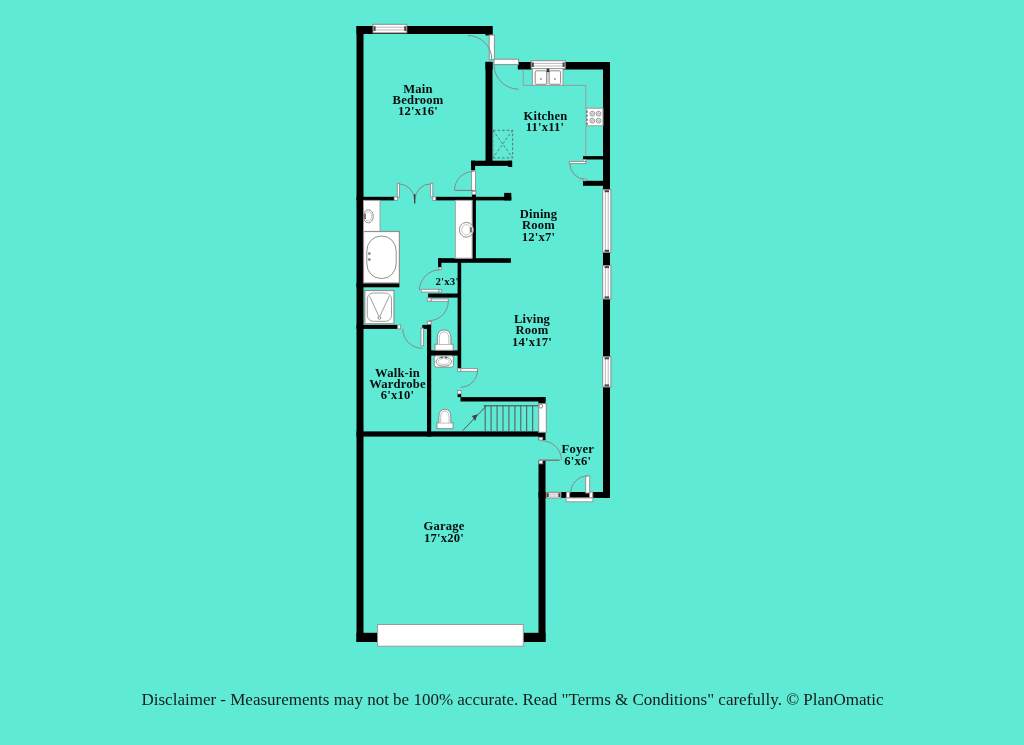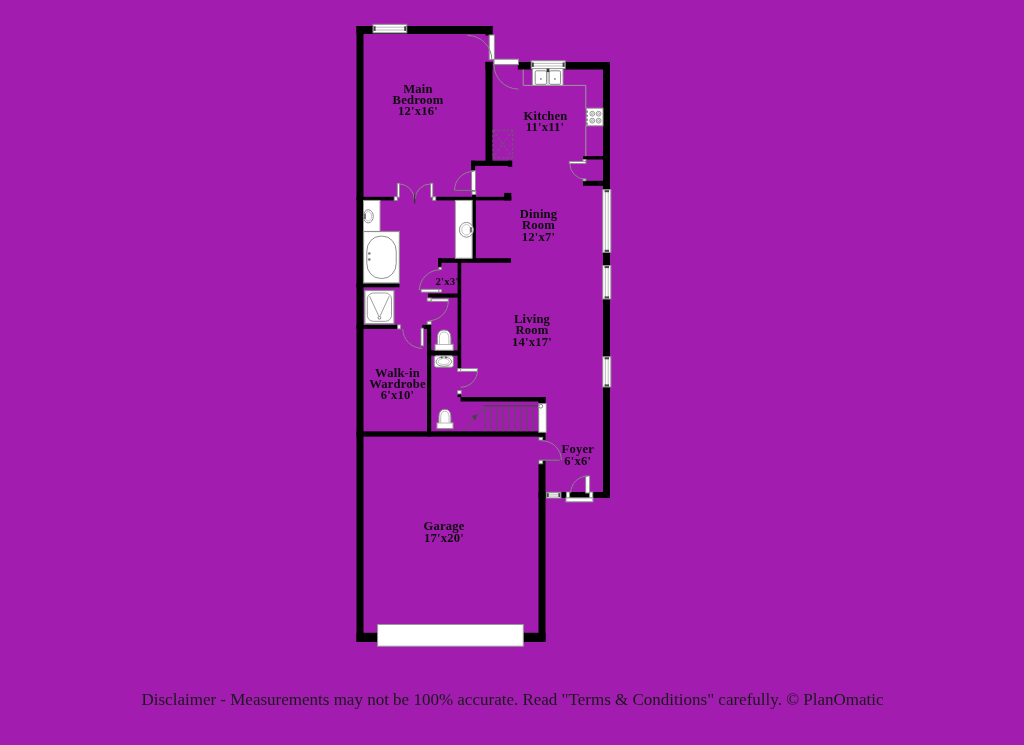--- a/index.html
+++ b/index.html
@@ -1,16 +1,16 @@
 <!DOCTYPE html>
 <html><head>
 <meta charset="utf-8">
 <style>
   html,body{margin:0;padding:0;background:#ffffff;}
-  .page{position:relative;width:1024px;height:745px;background:#a21caf;overflow:hidden;transform:translateZ(0);}
+  .page{position:relative;width:1024px;height:745px;background:#5eead4;overflow:hidden;transform:translateZ(0);}
   svg{position:absolute;left:0;top:0;transform:translateZ(0);}
   text{font-family:"Liberation Serif",serif;font-weight:bold;fill:#0c0c0c;}
   .disc{font-family:"Liberation Serif",serif;font-weight:normal;fill:#1a1a1a;}
 </style>
 </head>
 <body>
 <div class="page">
 <svg width="1024" height="745" viewBox="0 0 1024 745">
 <g fill="#000" stroke="none">
 

